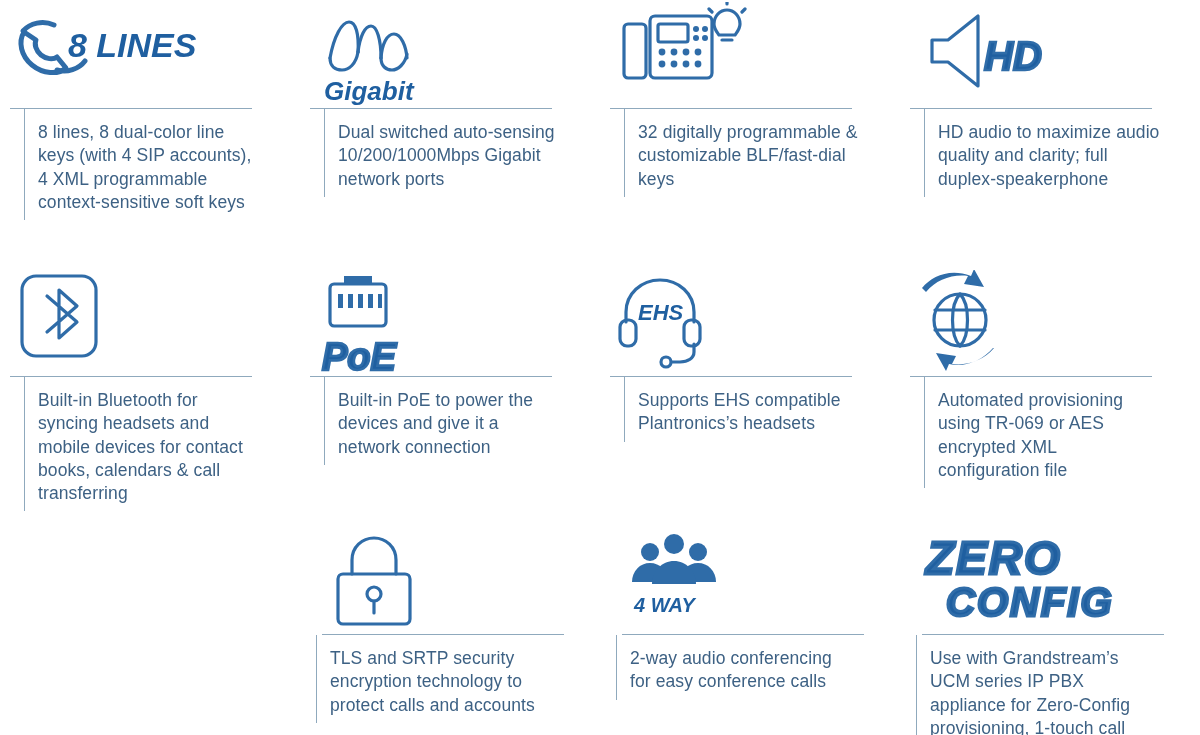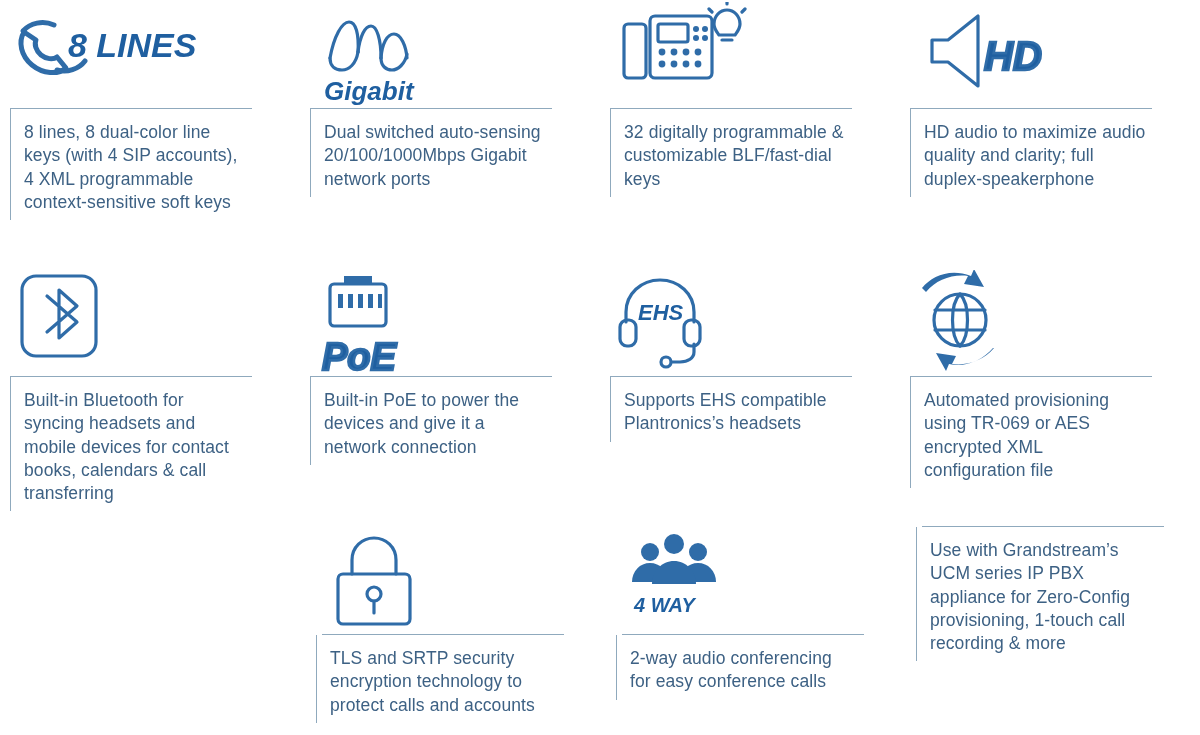--- a/index.html
+++ b/index.html
@@ -45,21 +45,21 @@
 
   .rule {
     border-top: 1.6px solid #8fa9bd;
     margin-left: 10px;
     width: 242px;
   }
   .cell.r3 .rule { margin-left: 22px; }
 
   .body {
     position: relative;
-    margin-left: 10px;
+    margin-left: 24px;
     padding-left: 14px;
     padding-top: 12px;
     width: 236px;
     box-sizing: border-box;
   }
   .cell.r3 .body { margin-left: 16px; }
 
   .body::before {
     content: "";
     position: absolute;
@@ -131,21 +131,21 @@
           <path class="thin" stroke-width="4" d="M20 56c4-22 12-36 19-36s10 12 9 30"></path>
           <path class="thin" stroke-width="4" d="M48 50c2-16 7-26 13-26s10 14 10 32"></path>
           <path class="thin" stroke-width="4" d="M20 56c0 8 5 12 12 12s14-6 16-18"></path>
           <path class="thin" stroke-width="4" d="M71 56c0 8 5 12 11 12s13-6 15-16"></path>
           <path class="thin" stroke-width="4" d="M71 56c1-14 6-24 13-24s12 12 13 24"></path>
           <text class="word" x="14" y="98" font-size="26">Gigabit</text>
         </svg>
       </div>
       <div class="rule"></div>
       <div class="body">
-        <div class="desc">Dual switched auto-sensing 20/100/1000Mbps Gigabit network ports</div>
+        <div class="desc">Dual switched auto-sensing 10/200/1000Mbps Gigabit network ports</div>
       </div>
     </div>
 
     <div class="cell r1">
       <div class="icon-wrap">
         <svg width="200" height="105" viewBox="0 0 200 105" aria-hidden="true">
           <rect class="thin" x="14" y="22" width="22" height="54" rx="4"></rect>
           <rect class="thin" x="40" y="14" width="62" height="62" rx="5"></rect>
           <rect class="thin" x="48" y="22" width="30" height="18" rx="2"></rect>
           <circle class="fill" cx="86" cy="27" r="3"></circle>
@@ -277,20 +277,26 @@
           <text class="word-up" x="12" y="82" font-size="20" font-style="italic">4 WAY</text>
         </svg>
       </div>
       <div class="rule"></div>
       <div class="body">
         <div class="desc">2-way audio conferencing for easy conference calls</div>
       </div>
     </div>
 
     <div class="cell r3">
+      <div class="icon-wrap">
+        <svg width="220" height="100" viewBox="0 0 220 100" aria-hidden="true">
+          <text class="word-up" x="4" y="44" font-size="46" font-style="italic" letter-spacing="2" fill="none" stroke="#2f6ca8" stroke-width="3">ZERO</text>
+          <text class="word-up" x="24" y="86" font-size="40" font-style="italic" letter-spacing="2" fill="none" stroke="#2f6ca8" stroke-width="3">CONFIG</text>
+        </svg>
+      </div>
       <div class="rule"></div>
       <div class="body">
         <div class="desc">Use with Grandstream’s UCM series IP PBX appliance for Zero-Config provisioning, 1-touch call recording &amp; more</div>
       </div>
     </div>
 
   </div>
 </div>
 
 </body></html>

